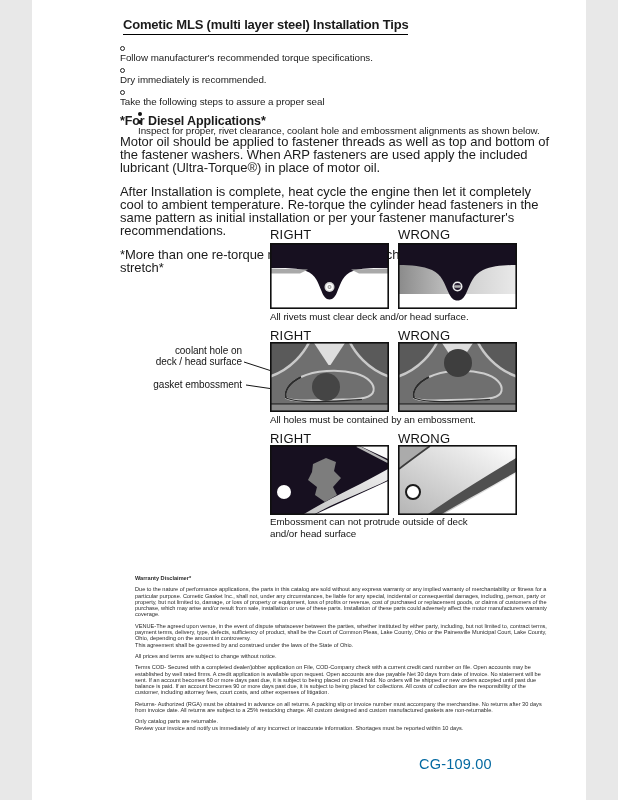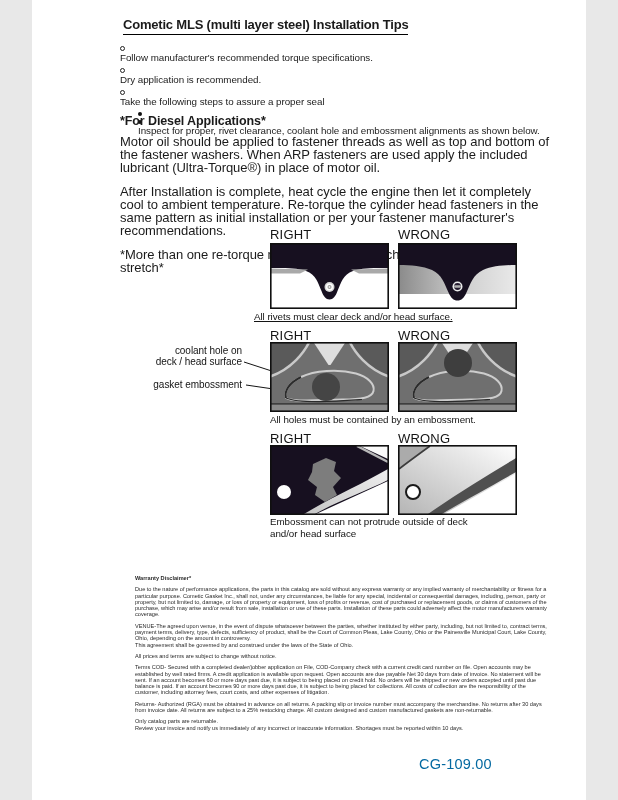--- a/index.html
+++ b/index.html
@@ -43,21 +43,21 @@
 
   <div class="head">
     <h1 class="title">Cometic MLS (multi layer steel) Installation Tips</h1>
 
     <div class="bullet-row">
       <span class="odot"></span>
       <span>Follow manufacturer's recommended torque specifications.</span>
     </div>
     <div class="bullet-row">
       <span class="odot"></span>
-      <span>Dry application is recommended.</span>
+      <span>Dry immediately is recommended.</span>
     </div>
     <div class="bullet-row">
       <span class="odot"></span>
       <span>Take the following steps to assure a proper seal</span>
     </div>
     <div class="bullet-row sub">
       <span class="fdot"></span>
     </div>
     <div class="bullet-row sub">
       <span class="fdot"></span>
@@ -99,21 +99,21 @@
       </defs>
       <rect x="1" y="1" width="117" height="64" fill="#ffffff"></rect>
       <rect x="1" y="22" width="117" height="29" fill="url(#g1)"></rect>
       <path d="M1,1 H118 V22 C106,22 94,23 85,27 C75,31.5 72.5,41 68.5,49.5 C66,55 63.5,57.5 59.5,57.5 C55.5,57.5 53,55 50.5,49.5 C46.5,41 44,31.5 34,27 C25,23 13,22 1,22 Z" fill="#171020"></path>
       <circle cx="59.5" cy="43.5" r="5" fill="#ececec"></circle>
       <circle cx="59.5" cy="43.5" r="3.4" fill="#241a2e"></circle>
       <rect x="56" y="42.2" width="7" height="2.6" rx="1.3" fill="#aeaeae"></rect>
       <rect x="0.8" y="0.8" width="117.4" height="64.4" fill="none" stroke="#101010" stroke-width="1.6"></rect>
     </svg>
   </div>
-  <div class="dcap" style="left:222px;top:311px;text-decoration:underline;">All rivets must clear deck and/or head surface.</div>
+  <div class="dcap" style="left:238px;top:311px;">All rivets must clear deck and/or head surface.</div>
 
   <div class="dlabel" style="left:238px;top:328px;">RIGHT</div>
   <div class="dlabel" style="left:366px;top:328px;">WRONG</div>
 
   <div class="callout" style="left:108px;top:345px;width:102px;">
     <div>coolant hole on</div>
     <div>deck / head surface</div>
   </div>
   <div class="callout" style="left:102px;top:379px;width:108px;">gasket embossment</div>
 

